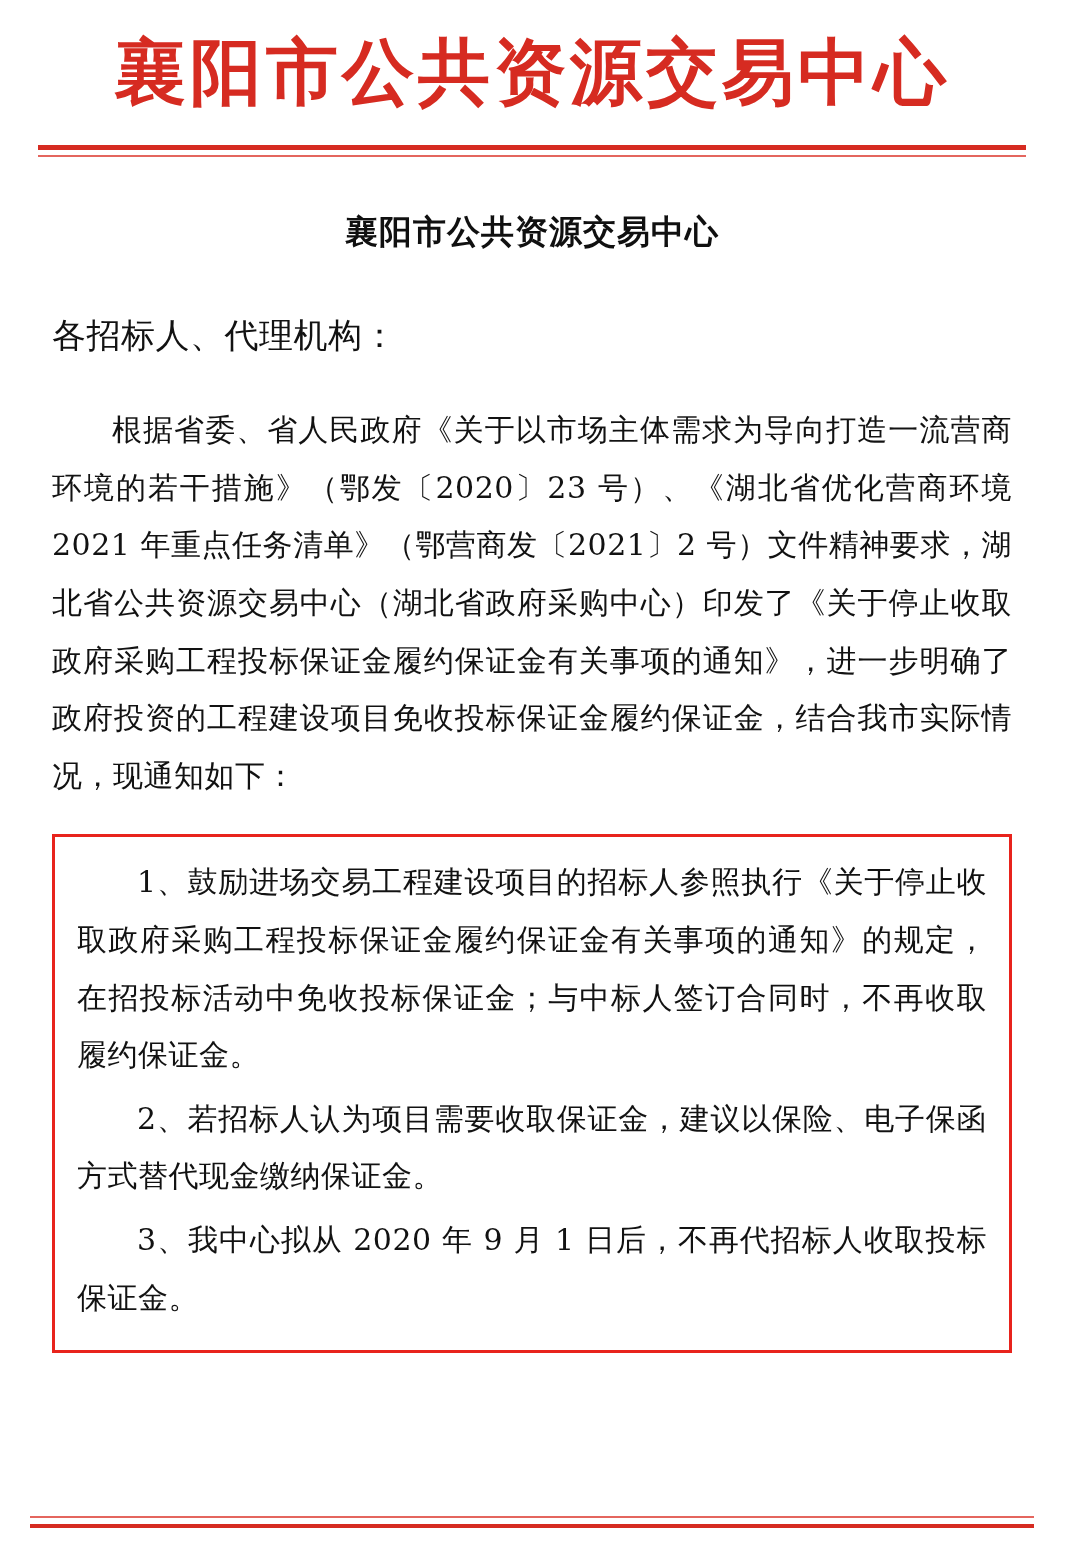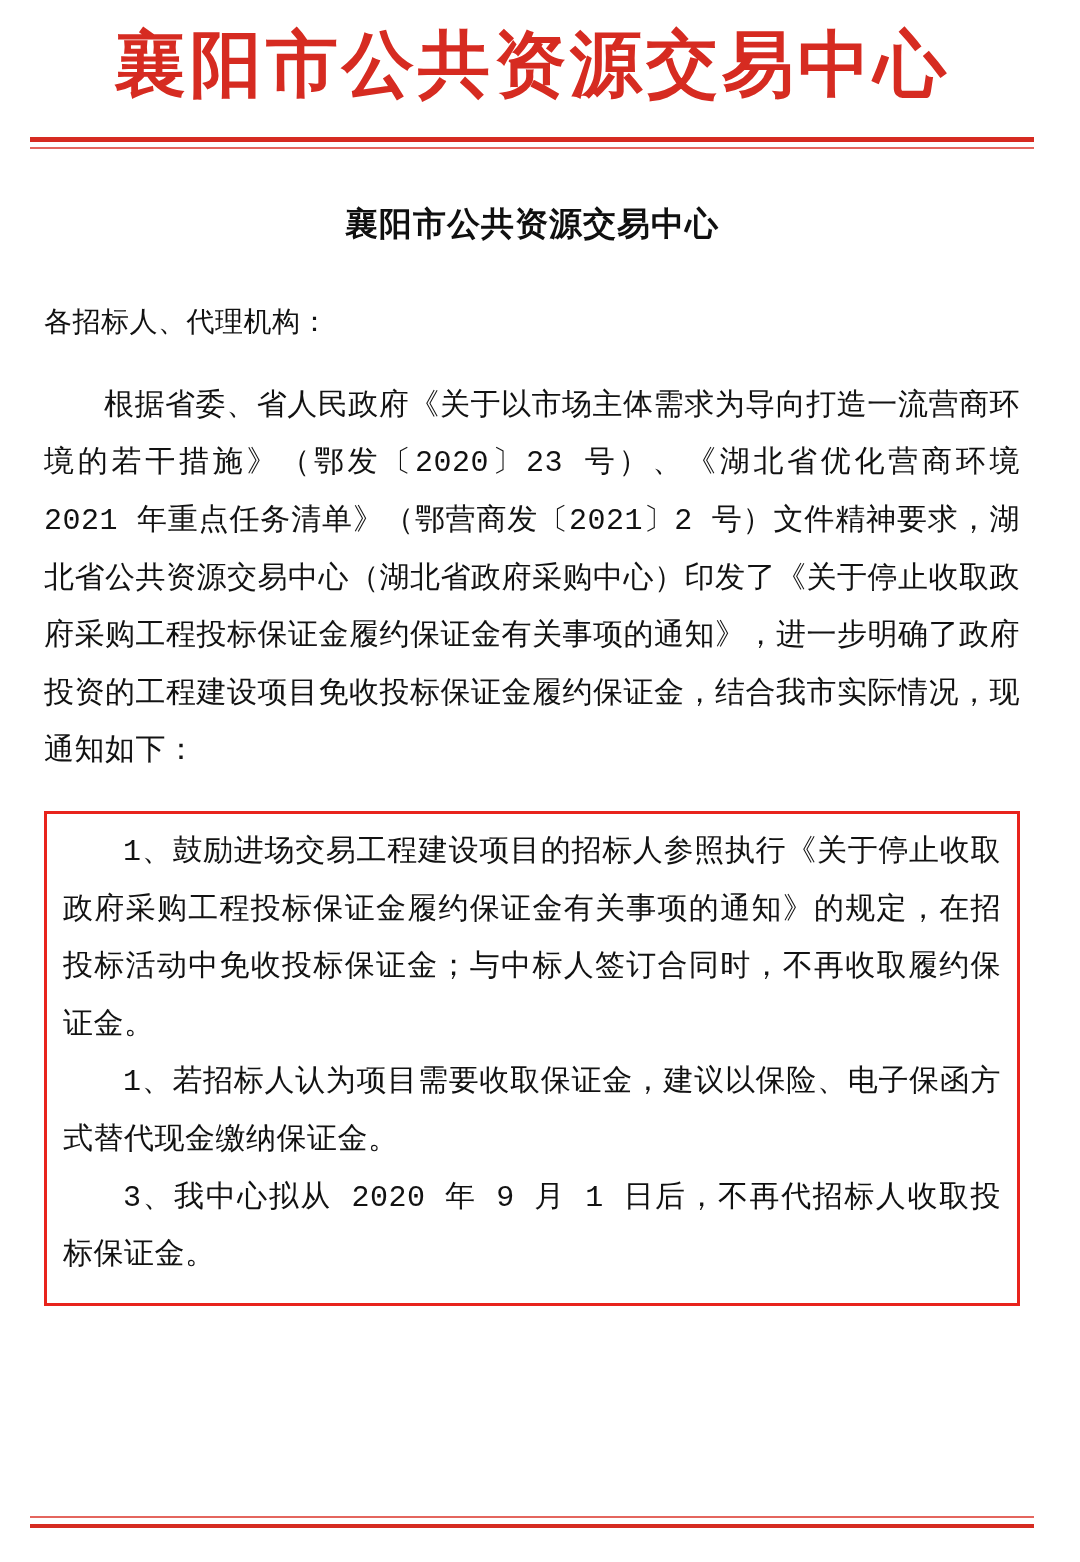--- a/index.html
+++ b/index.html
@@ -14,21 +14,21 @@
     color: #1a1a1a;
     position: relative;
     overflow: hidden;
   }
 
   .page {
     width: 1064px;
     height: 1562px;
     position: relative;
     box-sizing: border-box;
-    padding: 0;
+    padding: 8px;
   }
 
   
   .letterhead {
     text-align: center;
     padding-top: 24px;
   }
   .letterhead-title {
     font-family: "DejaVu Serif", "Liberation Serif", serif;
     font-weight: 700;
@@ -73,41 +73,40 @@
   .body-area {
     margin-top: 44px;
     padding: 0 44px 0 44px;
   }
   .para {
     font-size: 30px;
     line-height: 1.92;
     letter-spacing: 0.5px;
     text-align: justify;
     color: #121212;
-    font-family: Liberation Mono, monospace;
   }
   .para.indent {
     text-indent: 2em;
   }
   .salutation {
-    font-size: 28px;
+    font-size: 34px;
     line-height: 1.9;
     letter-spacing: 0.5px;
     color: #121212;
   }
 
   
   .highlight-box {
     margin-top: 6px;
     border: 3px solid #e8231c;
     padding: 10px 16px 18px 16px;
     box-sizing: border-box;
   }
   .highlight-box .para {
-    margin: 0;
+    margin: 6px;
   }
 
   
   .footer-rules {
     position: absolute;
     left: 30px;
     right: 30px;
     bottom: 34px;
   }
   .footer-thin {
@@ -141,21 +140,21 @@
   </h1>
 
   <section class="body-area">
 
     <p class="salutation">各招标人、代理机构：</p>
 
     <p class="para indent">根据省委、省人民政府《关于以市场主体需求为导向打造一流营商环境的若干措施》（鄂发〔2020〕23 号）、《湖北省优化营商环境 2021 年重点任务清单》（鄂营商发〔2021〕2 号）文件精神要求，湖北省公共资源交易中心（湖北省政府采购中心）印发了《关于停止收取政府采购工程投标保证金履约保证金有关事项的通知》，进一步明确了政府投资的工程建设项目免收投标保证金履约保证金，结合我市实际情况，现通知如下：</p>
 
     <div class="highlight-box">
       <p class="para indent">1、鼓励进场交易工程建设项目的招标人参照执行《关于停止收取政府采购工程投标保证金履约保证金有关事项的通知》的规定，在招投标活动中免收投标保证金；与中标人签订合同时，不再收取履约保证金。</p>
-      <p class="para indent">1、若招标人认为项目需要收取保证金，建议以保险、电子保函方式替代现金缴纳保证金。</p>
+      <p class="para indent">2、若招标人认为项目需要收取保证金，建议以保险、电子保函方式替代现金缴纳保证金。</p>
       <p class="para indent">3、我中心拟从 2020 年 9 月 1 日后，不再代招标人收取投标保证金。</p>
     </div>
 
   </section>
 
   <div class="footer-rules">
     <div class="footer-thin"></div>
     <div class="footer-thick"></div>
   </div>
 

